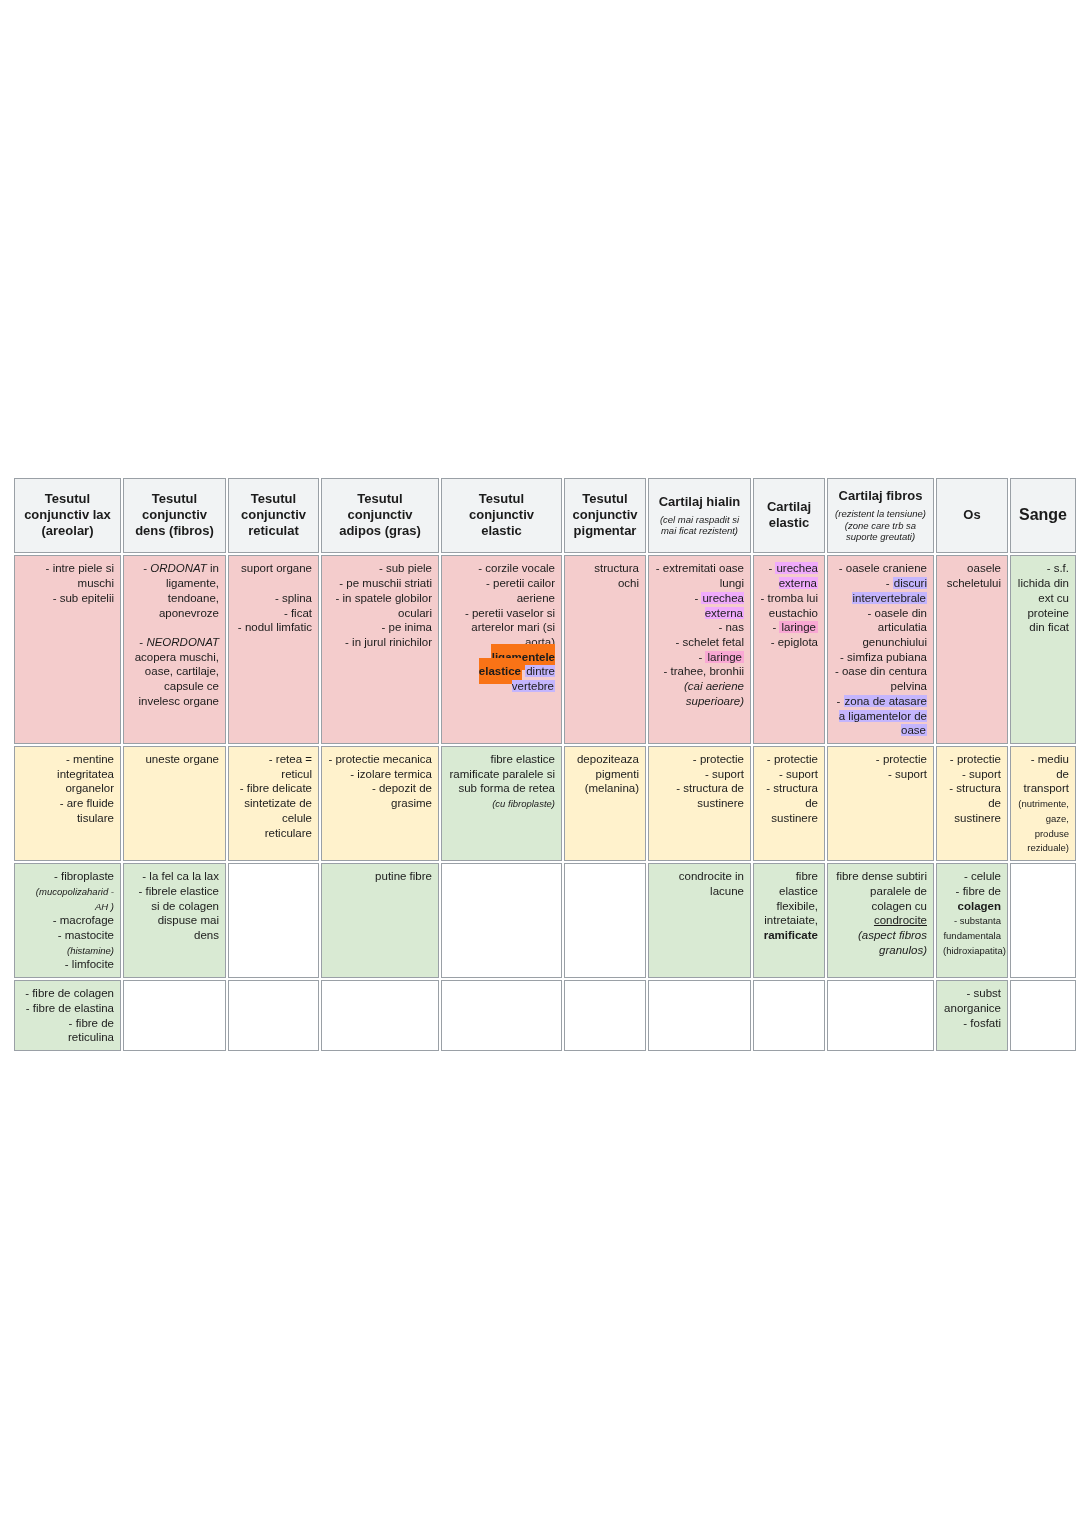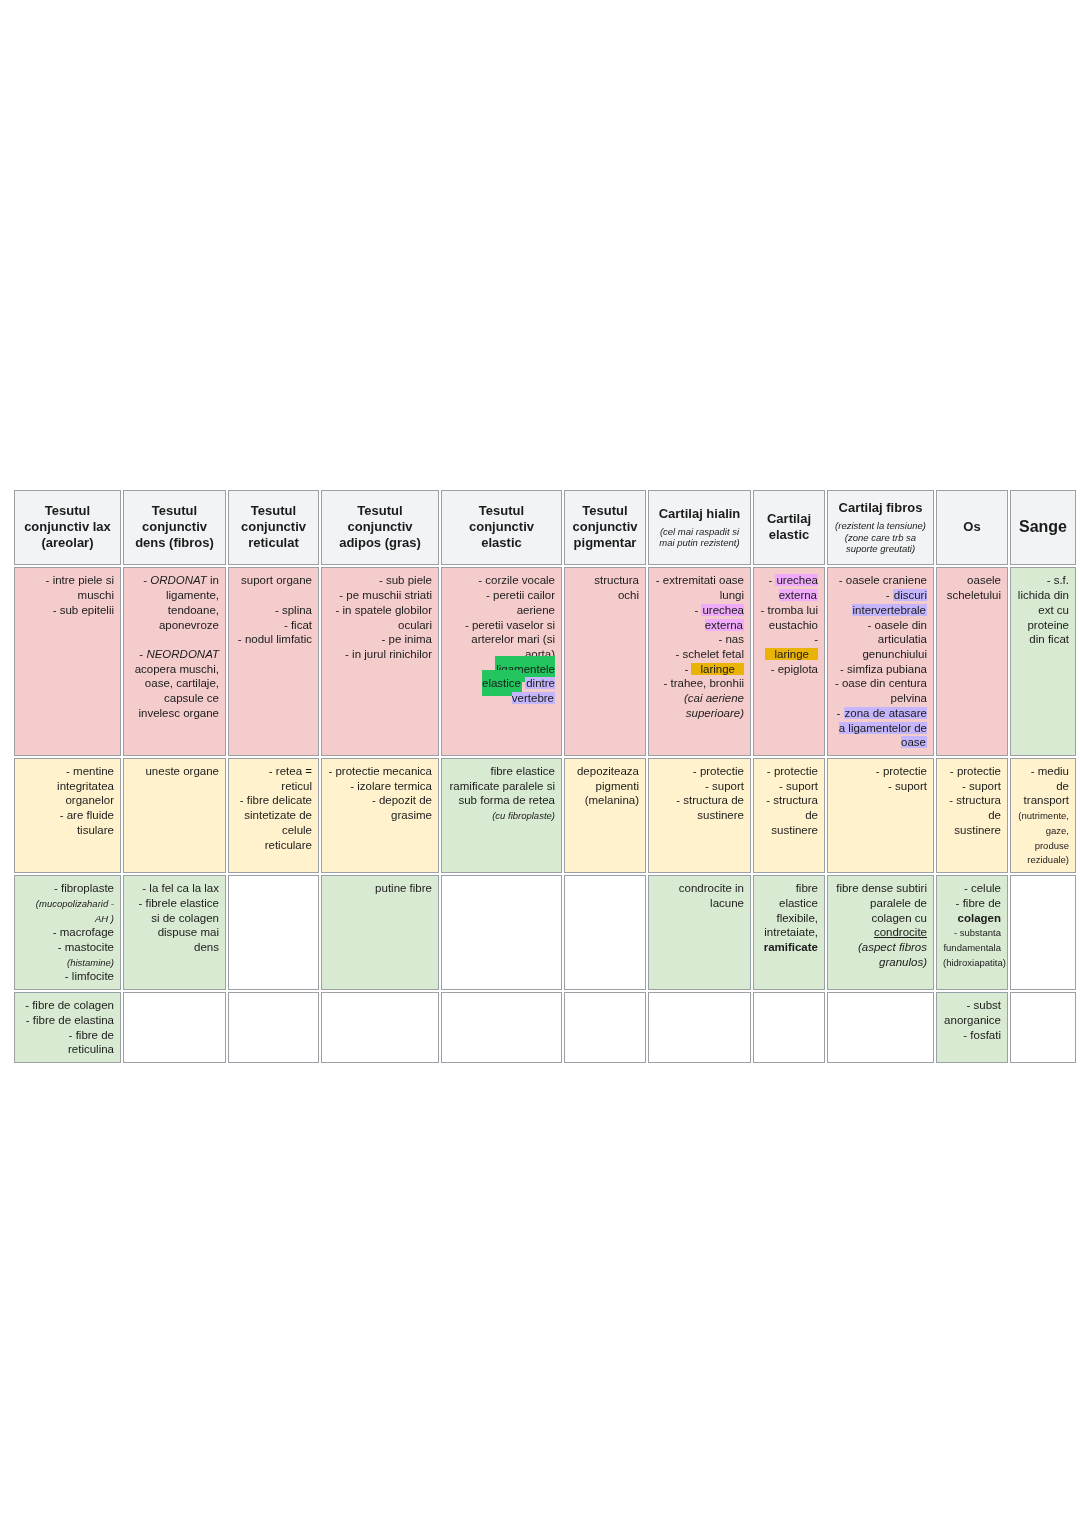--- a/index.html
+++ b/index.html
@@ -10,21 +10,21 @@
   body {
     width: 1080px;
     height: 1528px;
     font-family: "Liberation Sans", sans-serif;
     position: relative;
     overflow: hidden;
   }
   #sheet {
     position: absolute;
     left: 12px;
-    top: 488px;
+    top: 476px;
     width: 1064px;
   }
   table.grid {
     border-collapse: separate;
     border-spacing: 2px;
     table-layout: fixed;
     width: 1062px;
   }
   table.grid td {
     vertical-align: top;
@@ -64,22 +64,22 @@
   }
   
   .pink  { background: #f4cccc !important; }
   .green { background: #d9ead3 !important; }
   .yellow{ background: #fff2cc !important; }
   .center { text-align: center; }
 
   
   .hl-red   { background: #f0abfc; padding: 0 1px; }
   .hl-green { background: #c4b5fd; padding: 0 1px; }
-  .hl-blue  { background: #eab308; padding: 0 9px; }
-  .hl-lgreen{ background: #22c55e; padding: 7px 1px; }
+  .hl-blue  { background: #f9a8d4; padding: 0 2px; }
+  .hl-lgreen{ background: #f97316; padding: 7px 1px; font-weight: bold; }
   .it { font-style: italic; }
   .bd { font-weight: bold; }
   .tiny { font-size: 9.5px; }
   .und { text-decoration: underline; }
 </style>
 </head>
 <body>
 
 <div id="sheet">
 <table class="grid">
@@ -100,21 +100,21 @@
   <tbody>
         <tr class="header">
     <td><span>Tesutul conjunctiv lax (areolar)</span></td>
     <td><span>Tesutul conjunctiv dens (fibros)</span></td>
     <td><span>Tesutul conjunctiv reticulat</span></td>
     <td><span>Tesutul conjunctiv adipos (gras)</span></td>
     <td><span>Tesutul conjunctiv elastic</span></td>
     <td><span>Tesutul conjunctiv pigmentar</span></td>
     <td>
       <span>Cartilaj hialin</span>
-      <span class="sub">(cel mai raspadit si mai putin rezistent)</span>
+      <span class="sub">(cel mai raspadit si mai ficat rezistent)</span>
     </td>
     <td><span>Cartilaj elastic</span></td>
     <td>
       <span>Cartilaj fibros</span>
       <span class="sub">(rezistent la tensiune) (zone care trb sa suporte greutati)</span>
     </td>
     <td><span>Os</span></td>
     <td class="small"><span>Sange</span></td>
   </tr>
 

